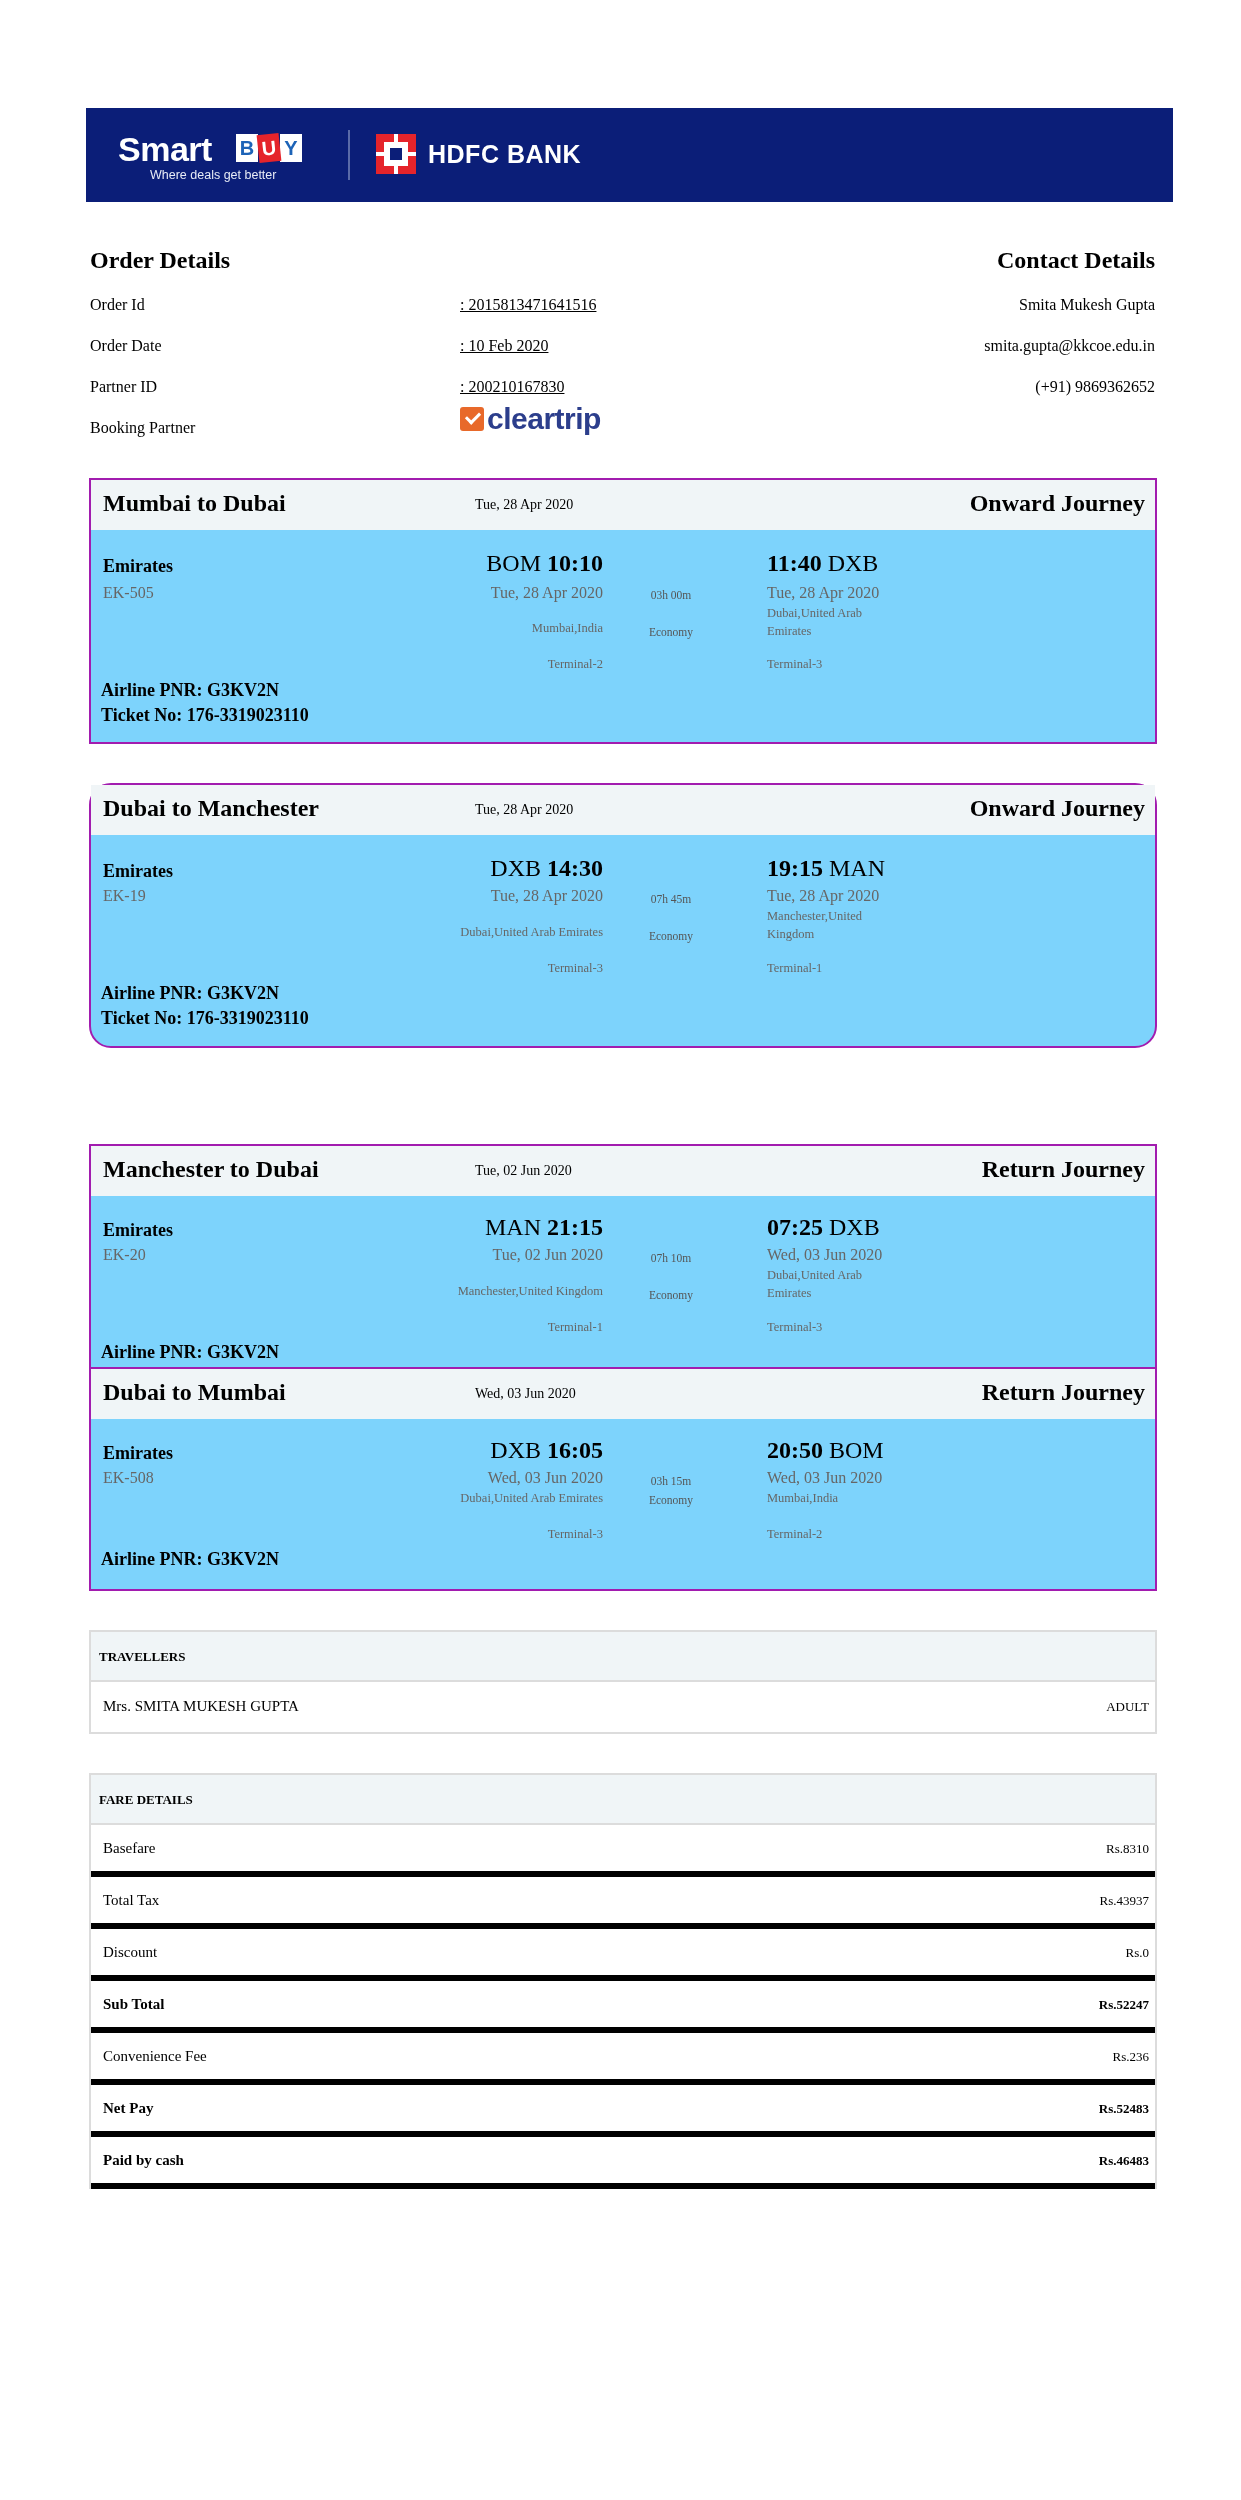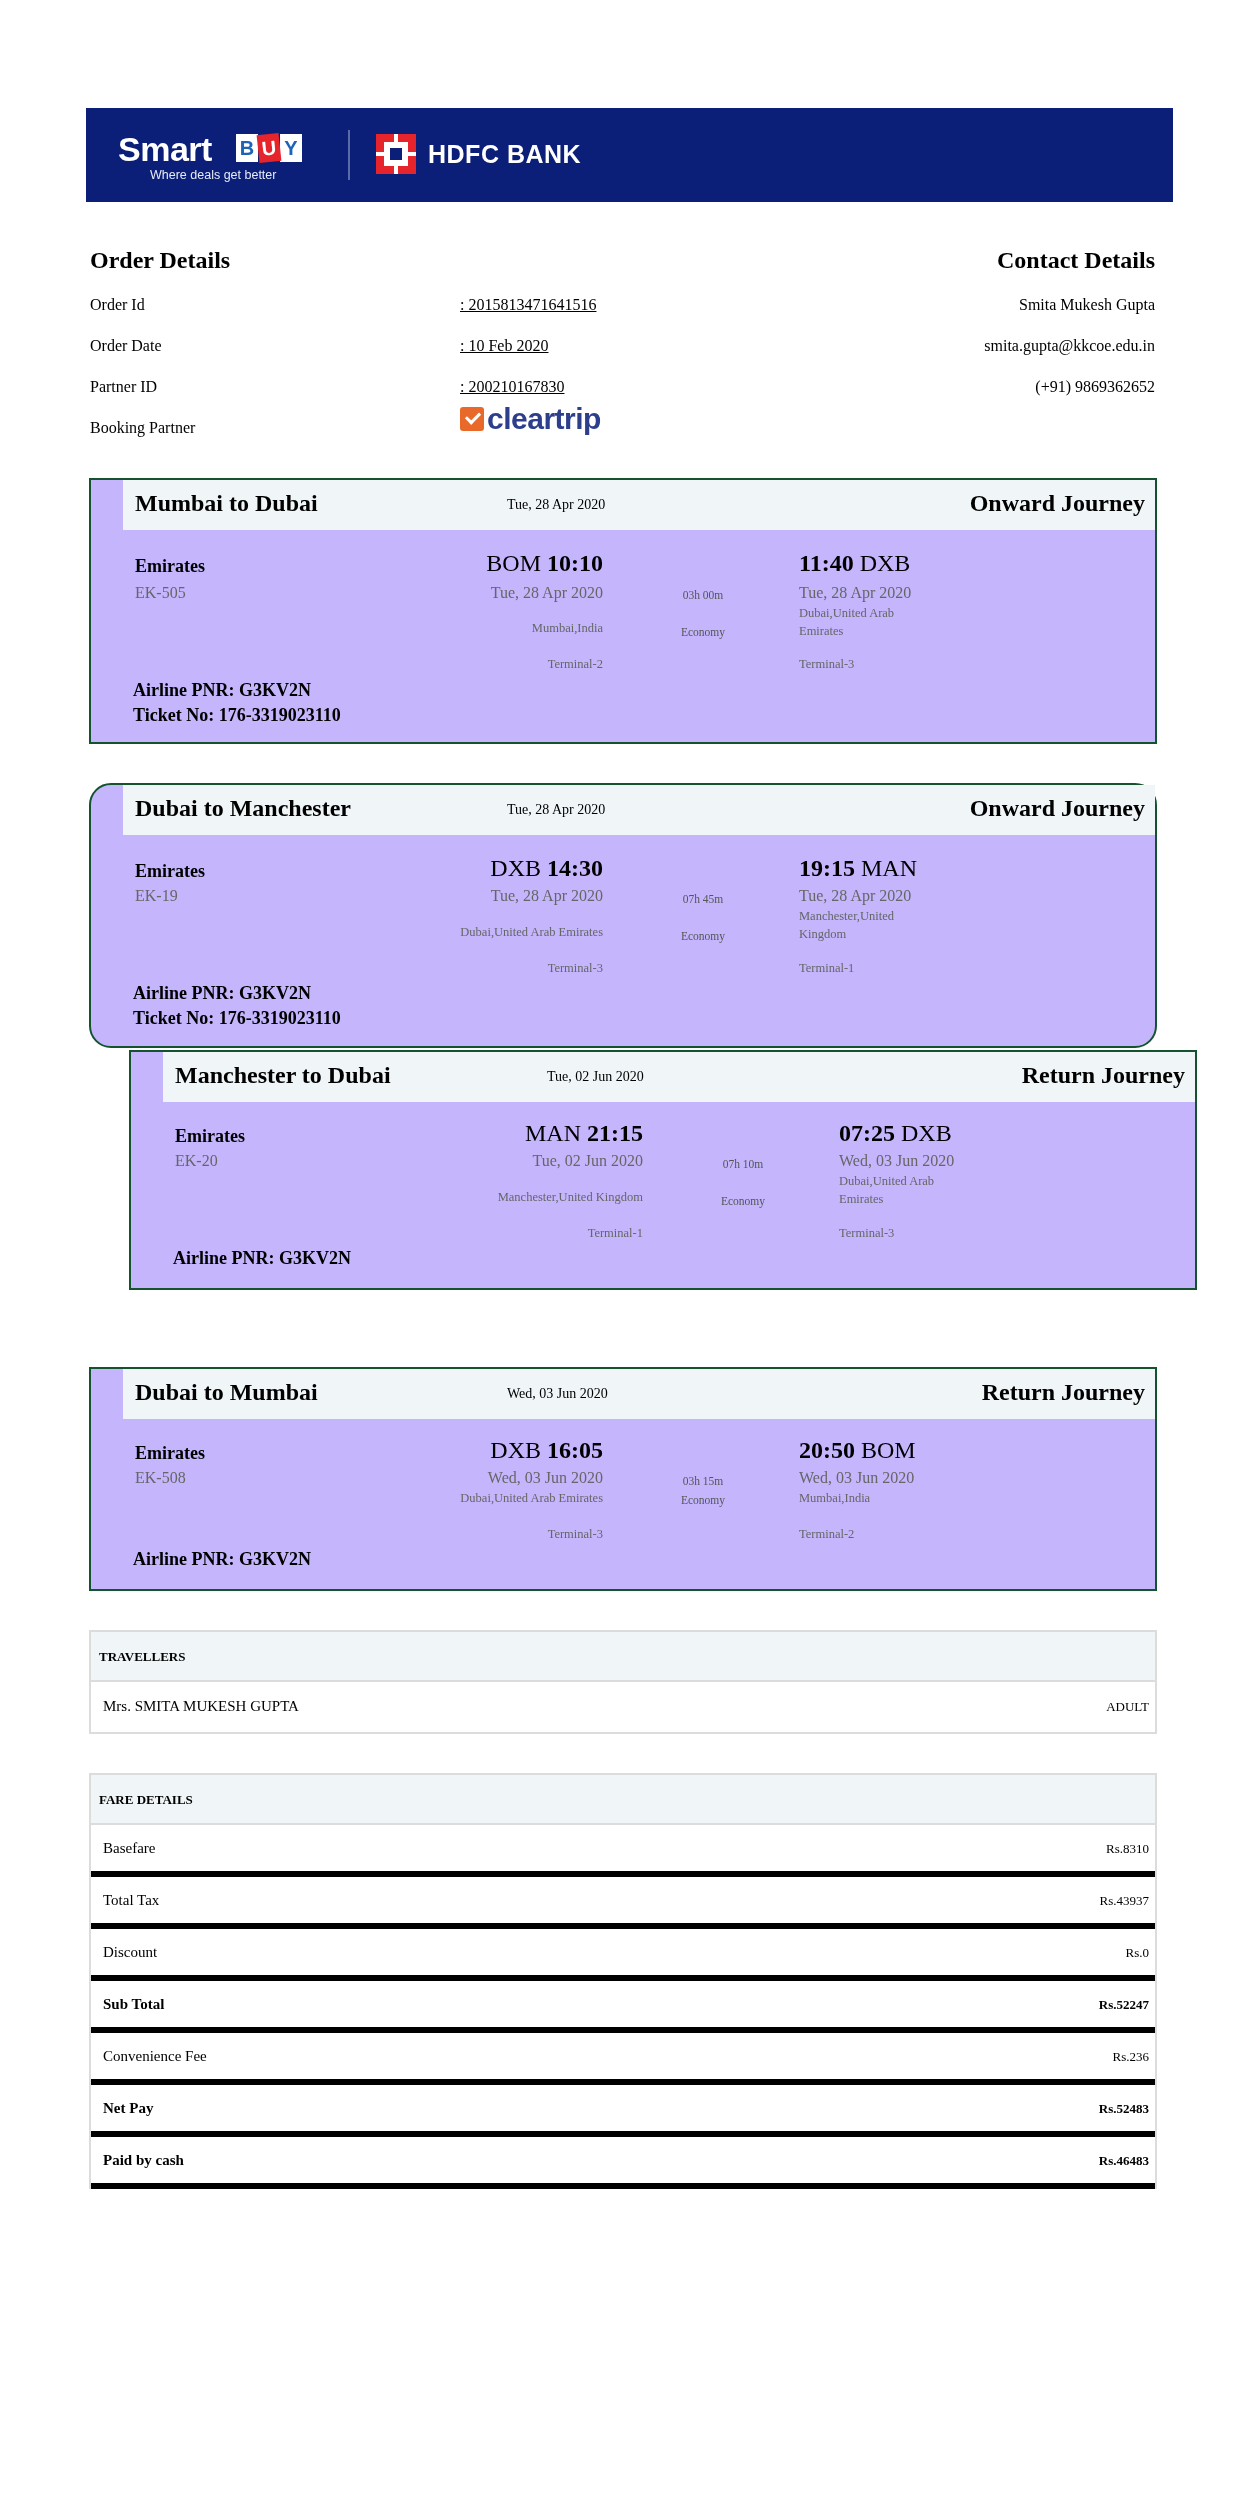--- a/index.html
+++ b/index.html
@@ -27,21 +27,21 @@
   .section-title { position: absolute; font-weight: bold; font-size: 24px; }
   .od-label { position: absolute; left: 90px; font-size: 16px; }
   .od-value { position: absolute; left: 460px; font-size: 16px; text-decoration: underline; }
   .contact { position: absolute; right: 86px; font-size: 16px; text-align: right; }
 
   .cleartrip { position: absolute; left: 460px; top: 404px; display: flex; align-items: center; }
   .ct-mark { width: 24px; height: 24px; background: #e8692a; border-radius: 3px; position: relative; }
   .ct-mark::after { content: ""; position: absolute; left: 6px; top: 5px; width: 11px; height: 6px; border-left: 3px solid #fff; border-bottom: 3px solid #fff; transform: rotate(-45deg); }
   .ct-word { margin-left: 3px; font-family: "Liberation Sans", sans-serif; font-weight: bold; color: #2c3e8c; font-size: 30px; line-height: 30px; letter-spacing: -0.5px; }
 
-  .card { position: absolute; left: 89px; width: 1068px; border: 2px solid #14532d; background: #c4b5fd; padding-left: 32px; }
+  .card { position: absolute; left: 89px; width: 1068px; border: 2px solid #a21caf; background: #7dd3fc; }
   .card-head { height: 50px; background: #f0f5f7; position: relative; }
   .route { position: absolute; left: 12px; top: 10px; font-weight: bold; font-size: 24px; white-space: nowrap; }
   .head-date { position: absolute; left: 384px; top: 17px; font-size: 14px; }
   .journey { position: absolute; right: 10px; top: 10px; font-weight: bold; font-size: 24px; }
   .card-body { position: relative; }
   .airline { position: absolute; left: 12px; font-weight: bold; font-size: 18px; }
   .flightno { position: absolute; left: 12px; font-size: 16px; color: #666; }
   .dep-main { position: absolute; right: 552px; font-size: 24px; text-align: right; white-space: nowrap; }
   .arr-main { position: absolute; left: 676px; font-size: 24px; white-space: nowrap; }
   .b { font-weight: bold; }
@@ -148,21 +148,21 @@
     <span class="cabin" style="top:95px;">Economy</span>
     <span class="arr-main" style="top:20px;"><span class="b">19:15</span> <span>MAN</span></span>
     <span class="arr-date" style="top:52px;">Tue, 28 Apr 2020</span>
     <span class="arr-city" style="top:72px;">Manchester,United Kingdom</span>
     <span class="term-arr" style="top:126px;">Terminal-1</span>
     <span class="pnr" style="top:148px;">Airline PNR: G3KV2N</span>
     <span class="ticket" style="top:173px;">Ticket No: 176-3319023110</span>
   </div>
 </div>
 
-<div class="card" style="top:1050px;height:240px;margin-left:40px;">
+<div class="card" style="top:1144px;height:240px;">
   <div class="card-head">
     <span class="route">Manchester to Dubai</span>
     <span class="head-date">Tue, 02 Jun 2020</span>
     <span class="journey">Return Journey</span>
   </div>
   <div class="card-body">
     <span class="airline" style="top:24px;">Emirates</span>
     <span class="flightno" style="top:50px;">EK-20</span>
     <span class="dep-main" style="top:18px;"><span>MAN</span> <span class="b">21:15</span></span>
     <span class="dep-date" style="top:50px;">Tue, 02 Jun 2020</span>

